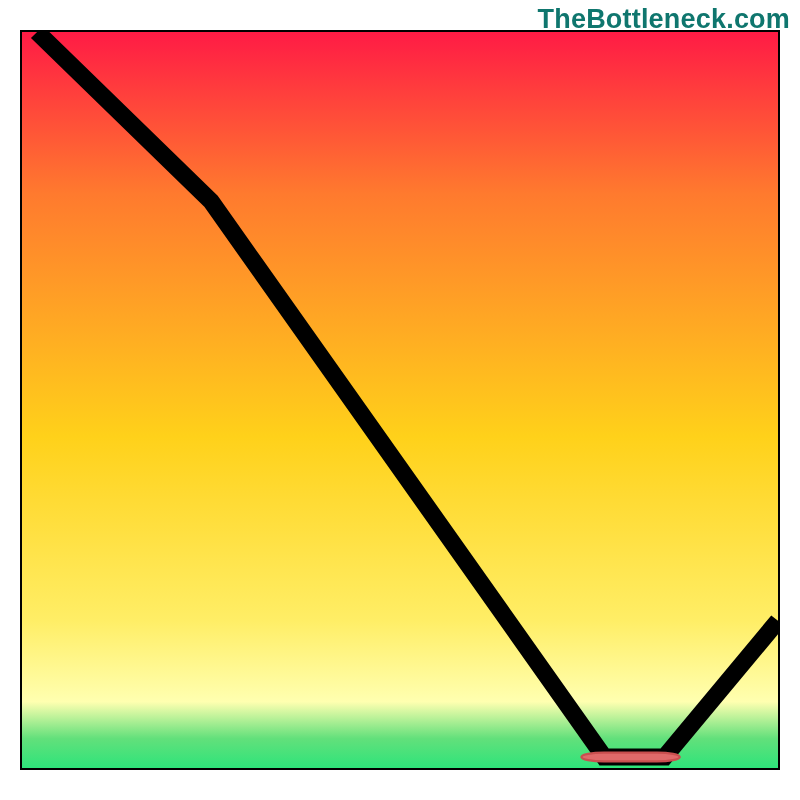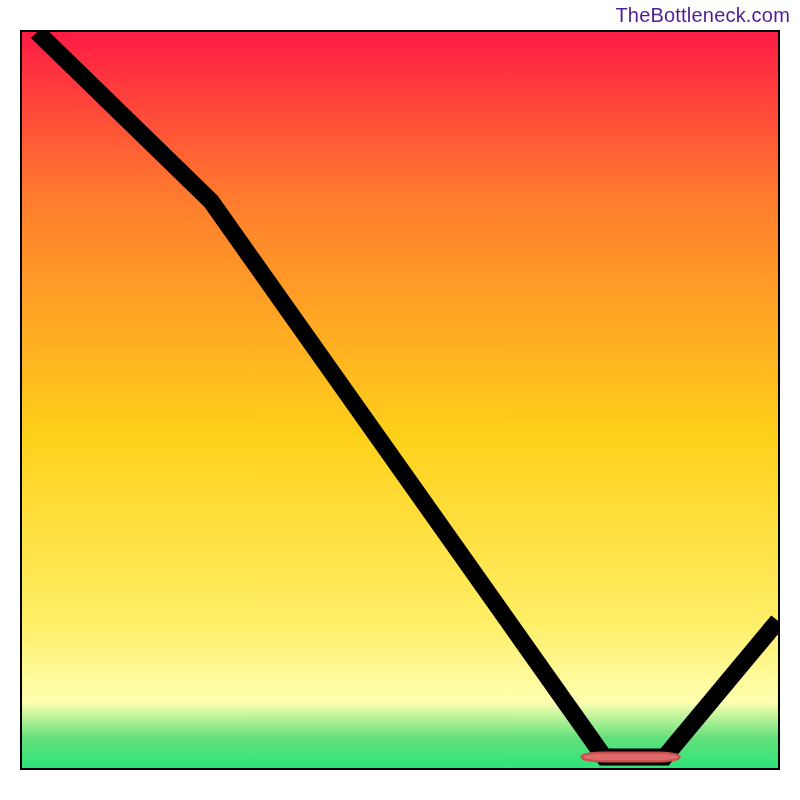--- a/index.html
+++ b/index.html
@@ -13,23 +13,23 @@
   }
   .wrap {
     position: relative;
     width: 800px;
     height: 800px;
   }
   .watermark {
     position: absolute;
     top: 4px;
     right: 10px;
-    color: #4c1d95;
-    font-size: 20px;
-    font-weight: 400;
+    color: #0f766e;
+    font-size: 27px;
+    font-weight: 700;
     letter-spacing: 0.2px;
     z-index: 5;
   }
   .plot-outer {
     position: absolute;
     left: 20px;
     right: 20px;
     top: 30px;
     bottom: 30px;
     border: 2px solid #000;

